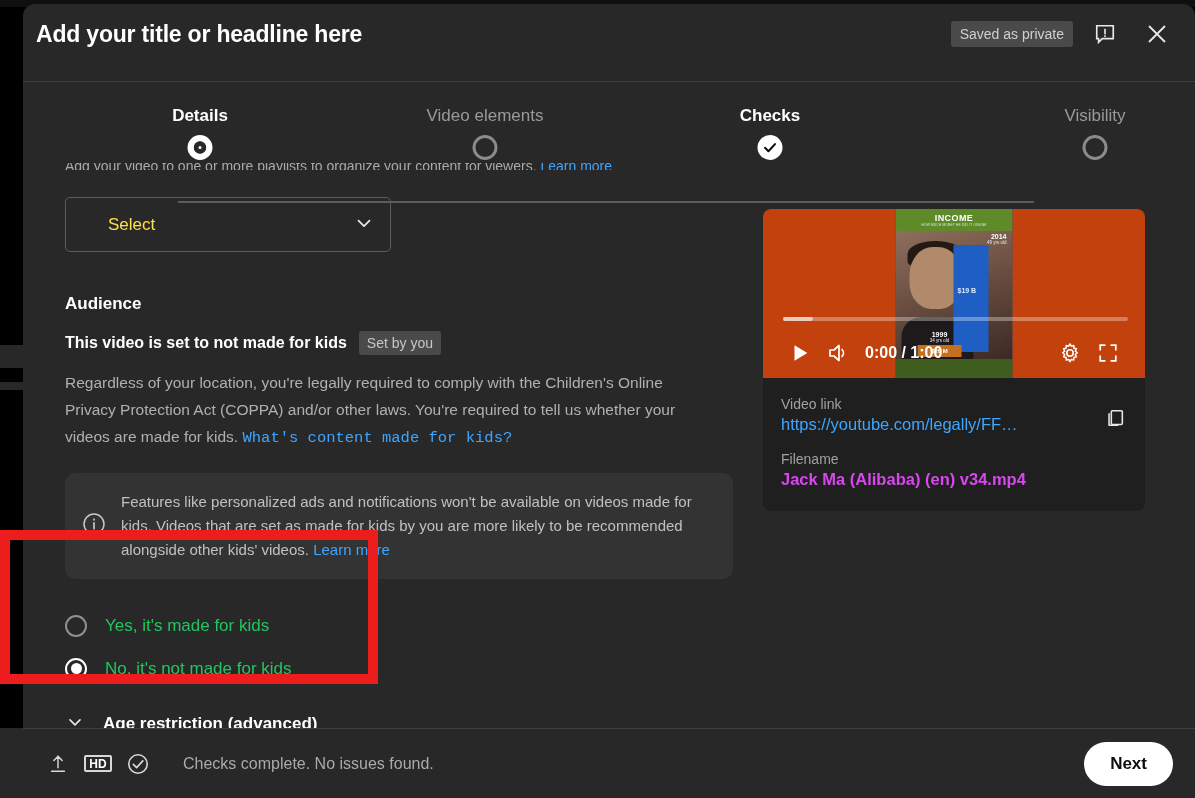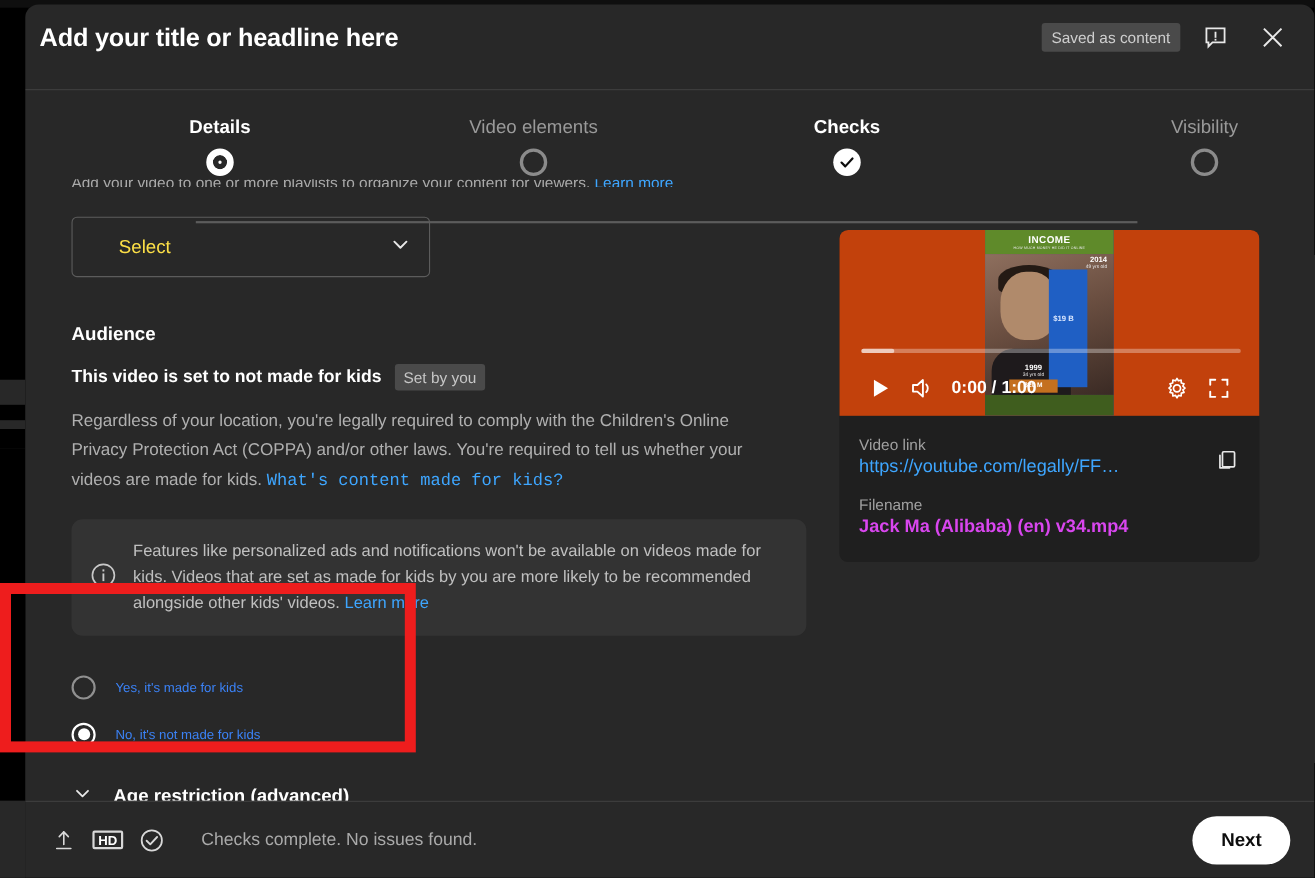--- a/index.html
+++ b/index.html
@@ -261,22 +261,22 @@
     display: flex; align-items: center; justify-content: center;
     flex: none;
   }
   .radio-outer.checked { border-color: #ffffff; }
   .radio-inner {
     width: 11px; height: 11px;
     border-radius: 50%;
     background: #ffffff;
   }
   .radio-label {
-    font-size: 12px;
-    color: #3b82f6;
+    font-size: 17px;
+    color: #22c55e;
   }
 
   #age-restriction-row {
     margin-top: 22px;
     display: flex;
     align-items: center;
     gap: 18px;
     cursor: pointer;
   }
   #age-restriction-label {
@@ -533,21 +533,21 @@
   <div class="page-backdrop-strip" id="backdrop-notch-a"></div>
   <div class="page-backdrop-strip" id="backdrop-notch-b"></div>
   <div class="page-backdrop-strip" id="backdrop-bottom"></div>
   <div id="topbar-dark"></div>
 
   <div id="dialog">
 
     <div id="dialog-header">
       <div id="dialog-title">Add your title or headline here</div>
 
-      <div id="saved-badge">Saved as content</div>
+      <div id="saved-badge">Saved as private</div>
 
       <div class="header-icon-btn">
         <svg width="22" height="22" viewBox="0 0 24 24">
           <path d="M3 3 H21 V17 H9 L5 21 V17 H3 Z" fill="none" stroke="#e8e8e8" stroke-width="1.8"></path>
           <rect x="11.1" y="6.4" width="1.8" height="6" fill="#e8e8e8"></rect>
           <rect x="11.1" y="13.4" width="1.8" height="1.8" fill="#e8e8e8"></rect>
         </svg>
       </div>
 
       <div class="header-icon-btn">

